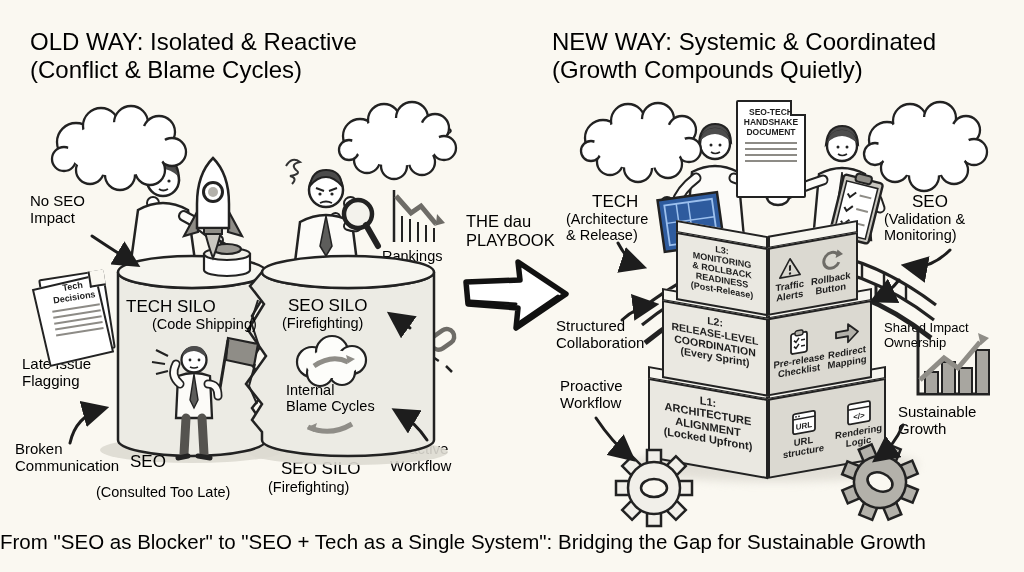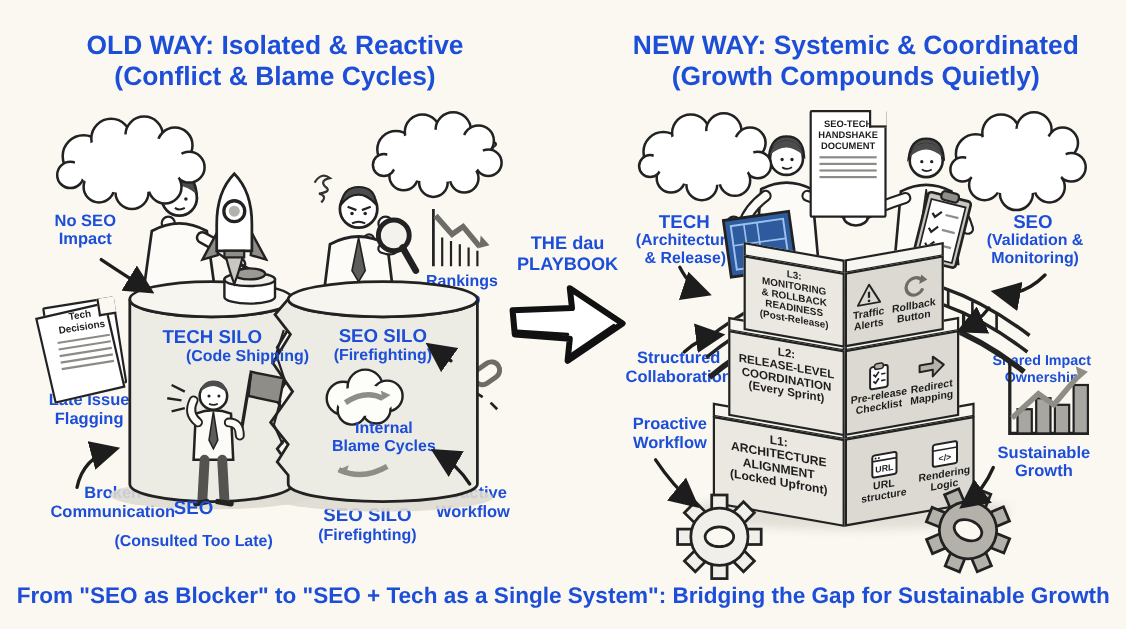--- a/index.html
+++ b/index.html
@@ -4,22 +4,22 @@
 <style>
   html,body{margin:0;padding:0;}
   #canvas{
     position:relative;width:1024px;height:572px;overflow:hidden;
     background:#faf8f1;
     font-family:"Liberation Sans",sans-serif;
     color:#1d1d1d;
   }
   .abs{position:absolute;}
   .lbl{
-    position:absolute;font-weight:bold;text-align:center;
-    white-space:pre-line;line-height:1.13;color:#1d4ed8;
+    position:absolute;font-weight:normal;text-align:left;
+    white-space:pre-line;line-height:1.13;color:#000000;
   }
   .title{font-size:24px;line-height:1.18;}
   .cloud-txt{position:absolute;font-weight:bold;text-align:center;white-space:pre-line;line-height:1.15;}
   .dot{position:absolute;border:2px solid #222;background:#fff;border-radius:50%;}
   .doc{
     position:absolute;background:#fff;border:2.5px solid #222;border-radius:2px;
   }
   .doc .fold{position:absolute;top:-2px;right:-2px;width:14px;height:14px;background:#faf8f1;
     border-left:2.5px solid #222;border-bottom:2.5px solid #222;}
   .doc-line{height:2px;background:#8d8b86;margin:4px 7px 0 7px;}

